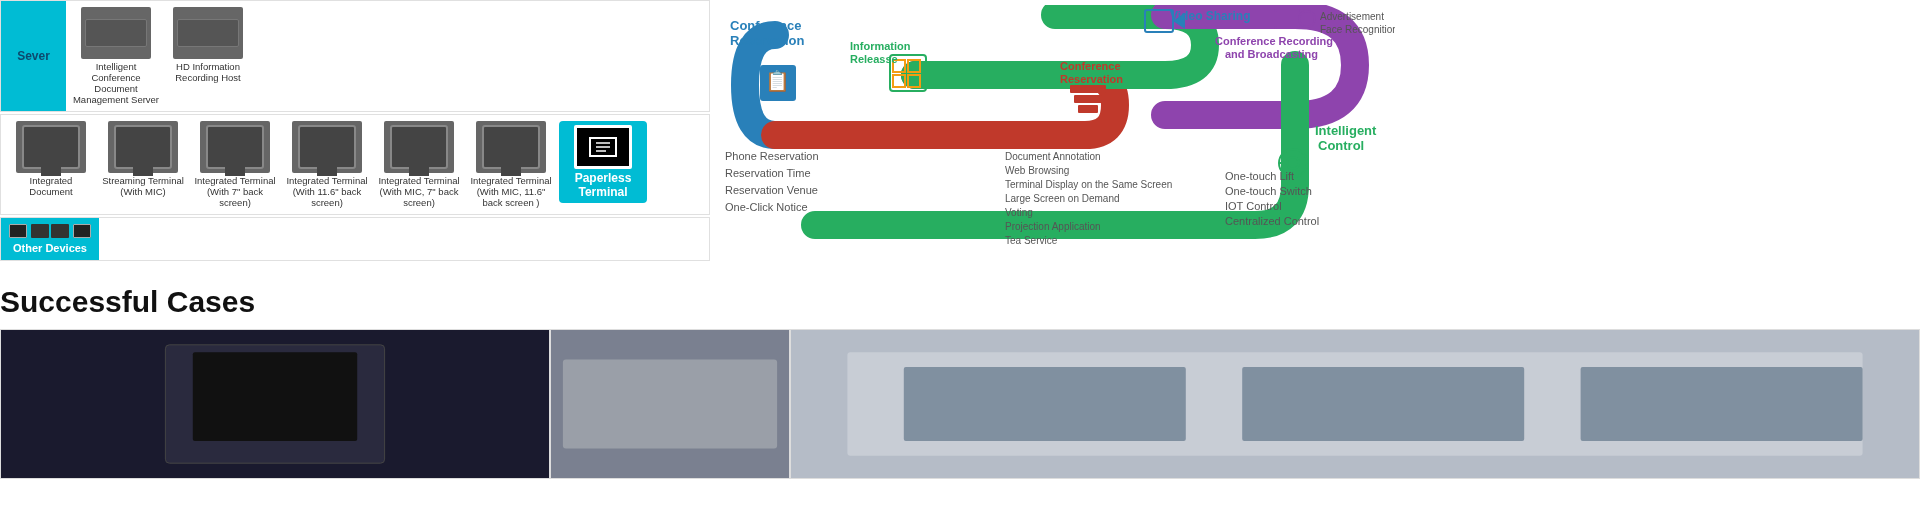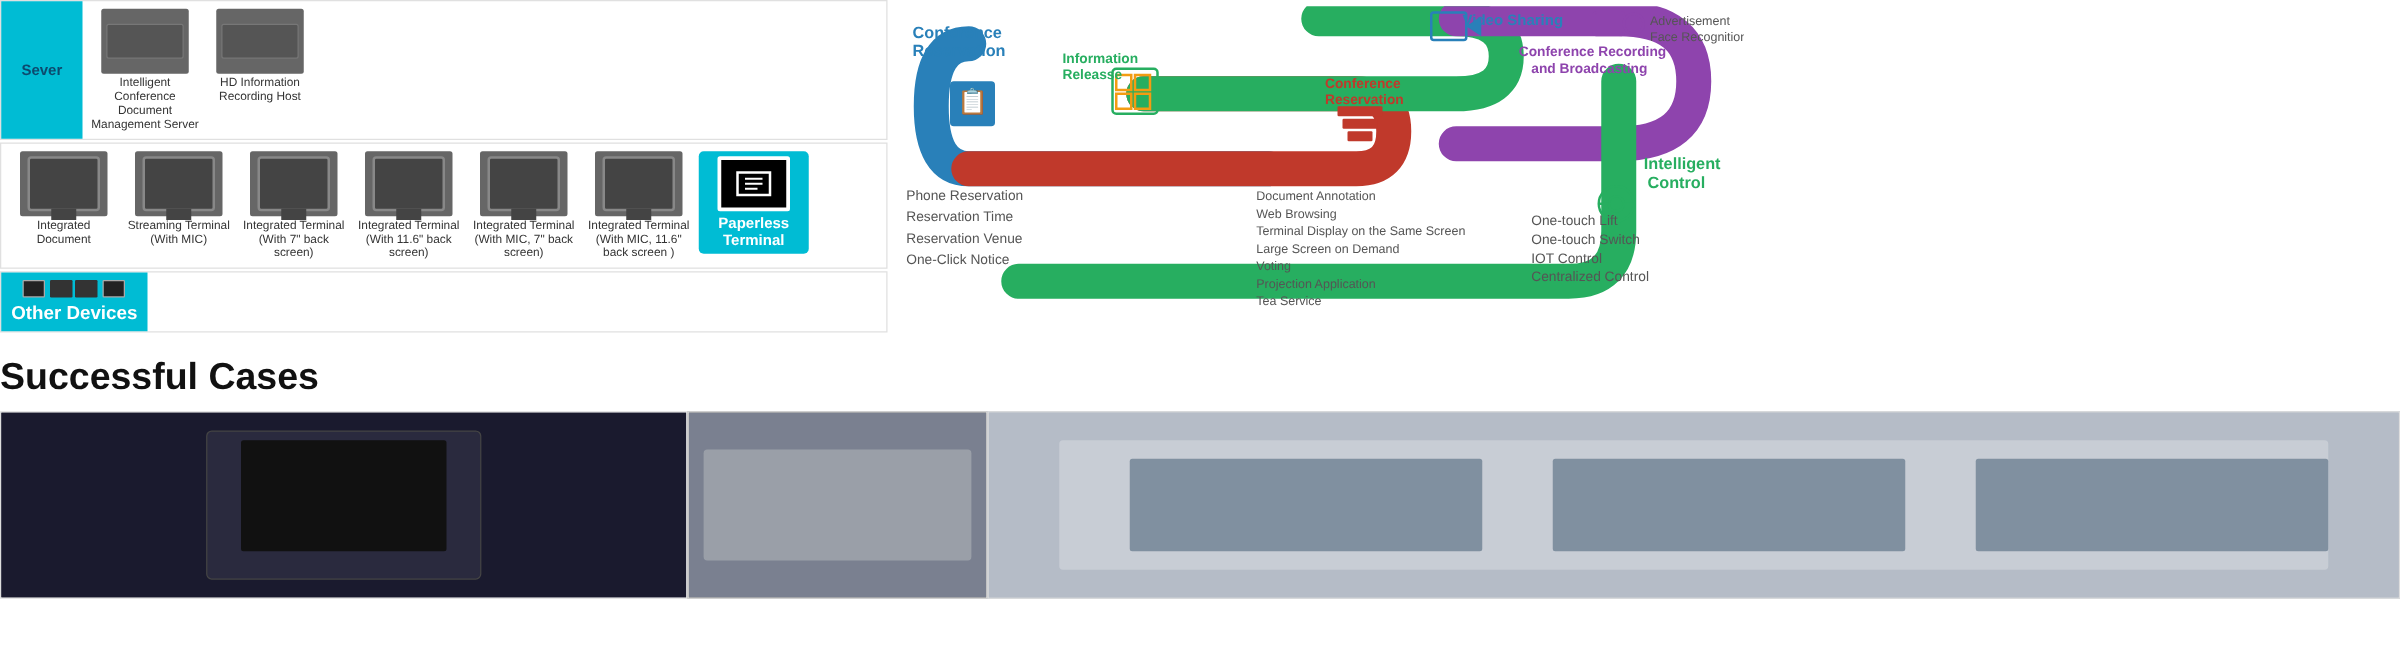--- a/index.html
+++ b/index.html
@@ -301,21 +301,21 @@
           <div class="other-mini-icons">
             <div class="other-icons-row">
               <div class="mini-icon-box" style="background:#222;border:1px solid #aaa;"></div>
               <div class="mini-icon-box" style="background:#333;"></div>
             </div>
             <div class="other-icons-row">
               <div class="mini-icon-box" style="background:#333;"></div>
               <div class="mini-icon-box" style="background:#222;border:1px solid #aaa;"></div>
             </div>
           </div>
-          <span style="font-size:15px;font-weight:bold;color:#fff;margin-top:4px;text-align:center;">Other Devices</span>
+          <span style="font-size:11px;font-weight:bold;color:#fff;margin-top:4px;text-align:center;">Other Devices</span>
         </div>
       </div>
 
     </div>
 
     <div class="center-col">
       <div class="center-diagram">
         <svg width="680" height="260" viewBox="0 0 680 260">
 
           <path d="M 60 30 Q 30 30 30 80 Q 30 130 60 130 L 300 130" fill="none" stroke="#2980b9" stroke-width="28" stroke-linecap="round"></path>

